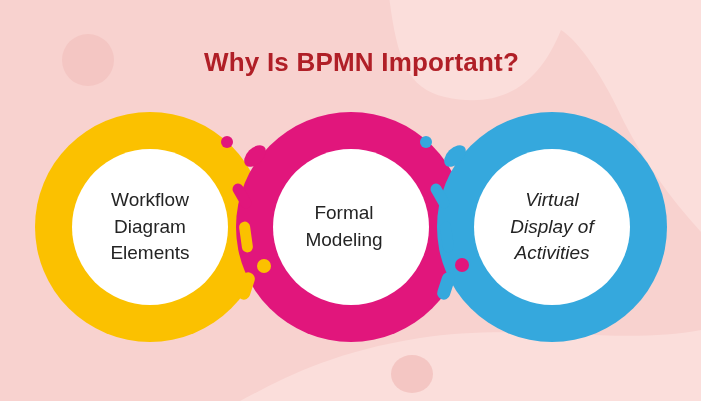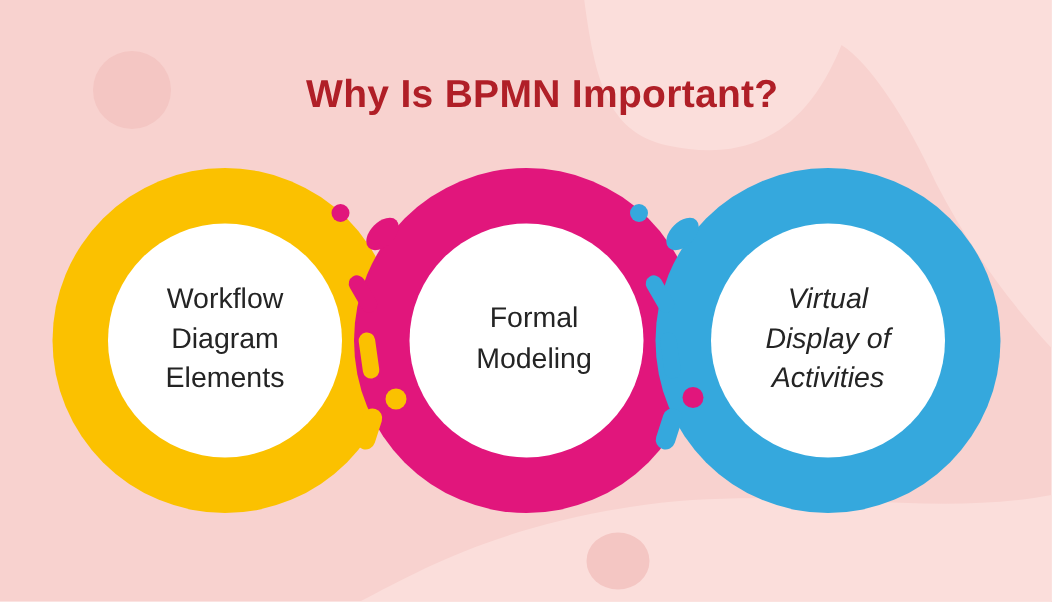--- a/index.html
+++ b/index.html
@@ -16,21 +16,21 @@
   }
   .label {
     position: absolute; top: 149px; width: 156px; height: 156px;
     display: flex; align-items: center; justify-content: center;
   }
   .label span {
     display: inline-block; max-width: 110px;
     font-size: 19px; line-height: 1.42; text-align: center;
   }
   .label-0 { left: 72px; }
-  .label-1 { left: 278px; }
+  .label-1 { left: 266px; }
   .label-2 { left: 474px; }
 </style>
 </head>
 <body>
 
 <svg class="canvas" width="701" height="401" viewBox="0 0 701 401">
 
   <rect x="0" y="0" width="701" height="401" fill="#f8d2cf"></rect>
   <circle cx="88" cy="60" r="26" fill="#f4c6c3"></circle>
   <path d="M 388,-12 C 396,55 405,88 445,97 C 495,108 536,92 561,30 C 580,42 605,80 624,122 C 645,162 668,196 701,232 L 701,-12 Z" fill="#fbdedb"></path>

